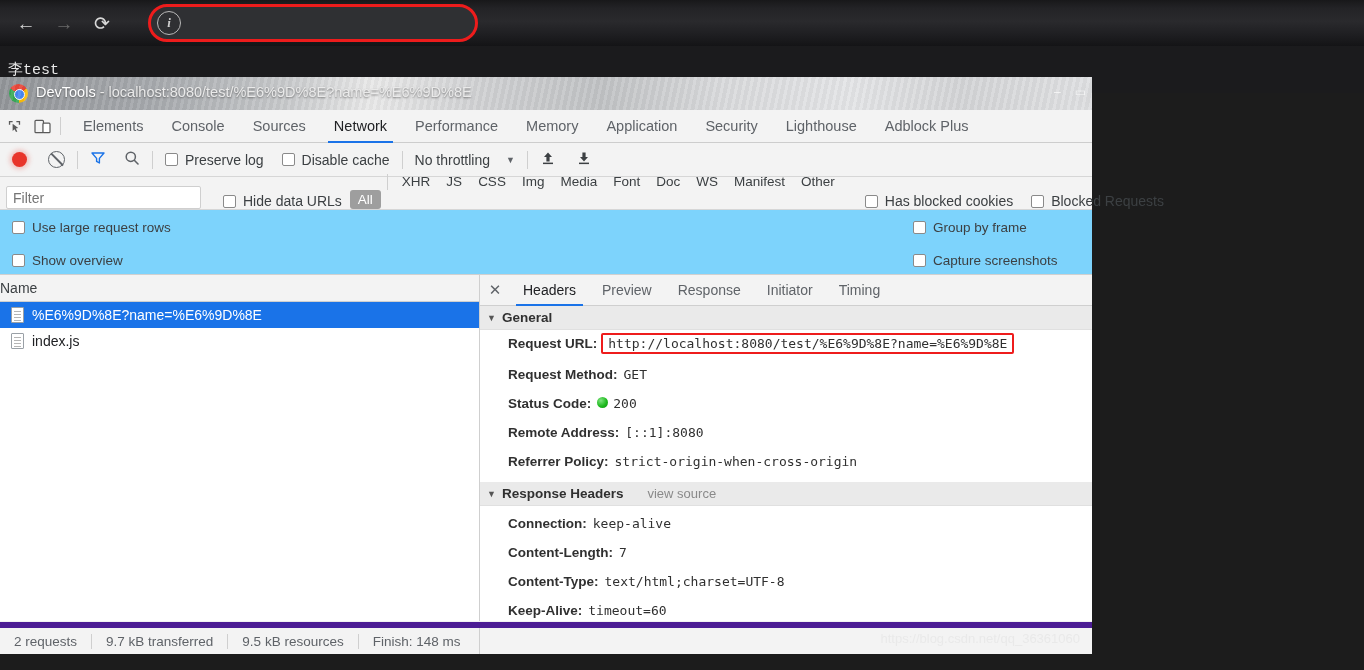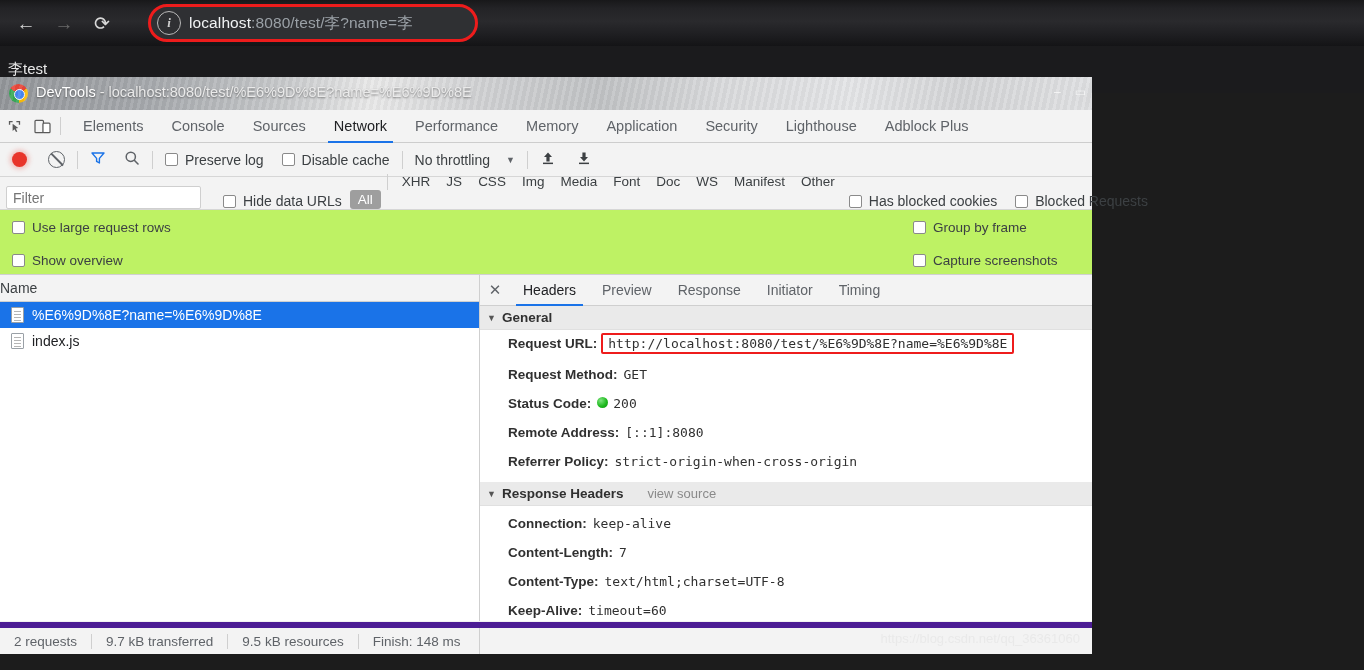--- a/index.html
+++ b/index.html
@@ -47,20 +47,21 @@
   #omnibox-url {
     font-size: 15.5px; color: #9aa0a6; white-space: nowrap;
     letter-spacing: .1px;
   }
   #omnibox-url .host { color: #f1f3f4; }
 
   
   #page-content {
     position: absolute; left: 0; top: 46px; width: 1364px; height: 47px;
     background: #1b1b1d;
+    font-family: Liberation Mono, monospace;
   }
   #page-body-text {
     position: absolute; left: 8px; top: 14px;
     font-size: 15px; color: #e8e8e8;
   }
 
   
   #devtools {
     position: absolute; left: 0; top: 77px; width: 1092px; height: 577px;
     background: #f3f3f3;
@@ -178,21 +179,21 @@
   .pill {
     font-size: 13.5px; color: #3c4043; padding: 2px 8px; border-radius: 3px;
     white-space: nowrap;
   }
   .pill.active { background: #9e9e9e; color: #ffffff; margin-top: 36px; }
   #pill-sep { width: 1px; height: 16px; background: #cfcfcf; margin: 0 6px; }
 
   
   #options-panel {
     position: relative; width: 100%; height: 65px;
-    background: #bef264; border-bottom: 1px solid #d0d0d0;
+    background: #7dd3fc; border-bottom: 1px solid #d0d0d0;
   }
   .opt { position: absolute; font-size: 13.5px; }
   .opt.left1 { left: 12px; top: 10px; }
   .opt.left2 { left: 12px; top: 43px; }
   .opt.right1 { left: 913px; top: 10px; }
   .opt.right2 { left: 913px; top: 43px; }
   .opt .cb-label { font-size: 13.5px; color: #3c4043; }
 
   
   #split { position: relative; width: 100%; height: 346px; display: flex; }
@@ -295,21 +296,20 @@
 
 <div id="browser-chrome">
   <div id="nav-buttons">
     <div class="nav-btn">←</div>
     <div class="nav-btn disabled">→</div>
     <div class="nav-btn">⟳</div>
   </div>
 
   <div id="omnibox">
     <div id="omnibox-info-icon">i</div>
-    <div id="omnibox-url"><span class="host">localhost</span><span>:8080/test/李?name=李</span></div>
   </div>
 </div>
 
 <div id="page-content">
   <div id="page-body-text">李test</div>
 </div>
 
 <div id="devtools">
 
   <div id="devtools-titlebar">
@@ -408,21 +408,21 @@
       <span class="pill">JS</span>
       <span class="pill">CSS</span>
       <span class="pill">Img</span>
       <span class="pill">Media</span>
       <span class="pill">Font</span>
       <span class="pill">Doc</span>
       <span class="pill">WS</span>
       <span class="pill">Manifest</span>
       <span class="pill">Other</span>
     </div>
-    <label class="cb-label" style="margin-left:6px">
+    <label class="cb-label" style="margin-left:22px">
       <span class="cb"></span>
       <span>Has blocked cookies</span>
     </label>
     <label class="cb-label" style="margin-left:18px">
       <span class="cb"></span>
       <span>Blocked Requests</span>
     </label>
   </div>
 
   <div id="options-panel">

